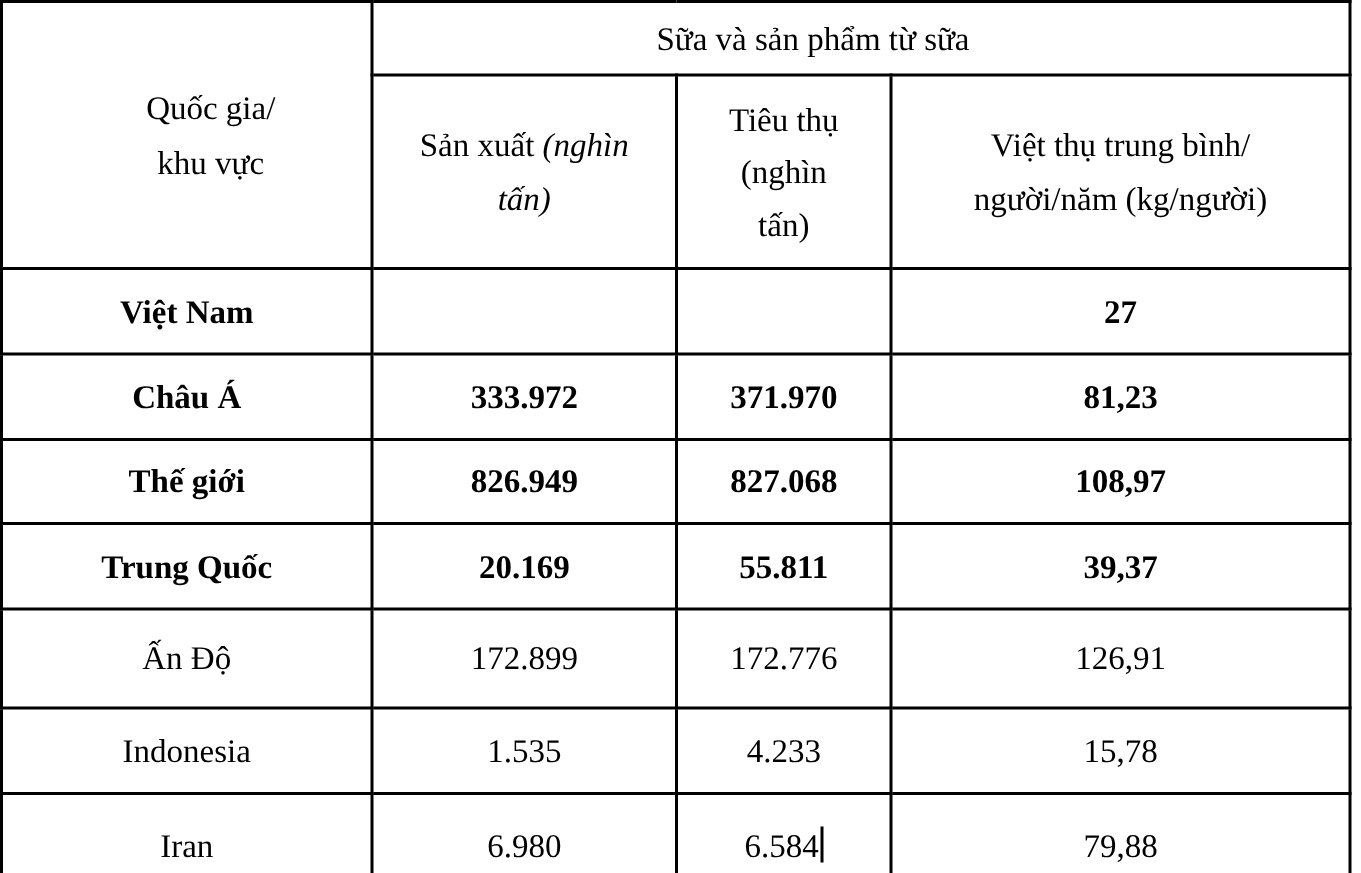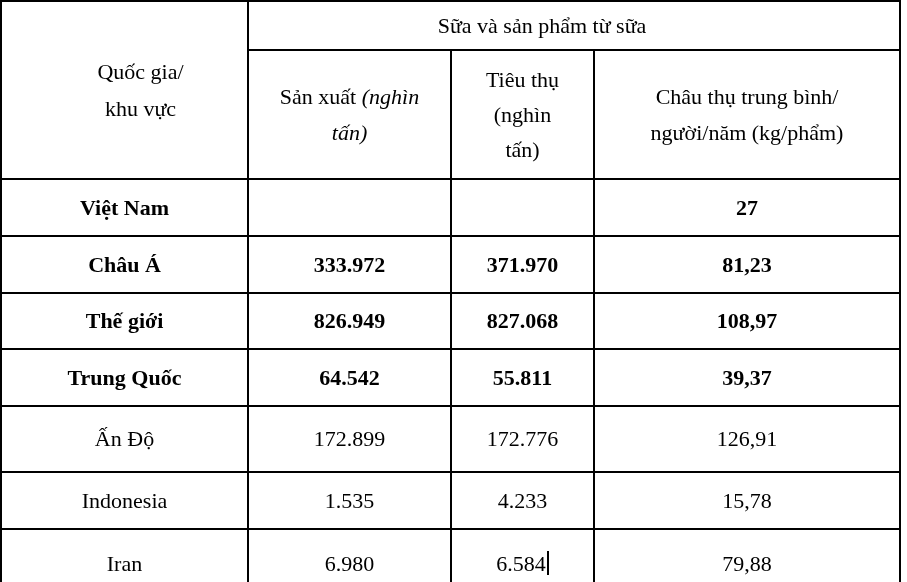--- a/index.html
+++ b/index.html
@@ -79,22 +79,22 @@
         <span>Sản xuất</span><span class="unit-italic unit-gap">(nghìn</span>
       </div>
       <div class="unit-italic">tấn)</div>
     </td>
     <td class="sub-header">
       <div>Tiêu thụ</div>
       <div>(nghìn</div>
       <div>tấn)</div>
     </td>
     <td class="sub-header">
-      <div>Châu thụ trung bình/</div>
-      <div>người/năm (kg/phẩm)</div>
+      <div>Việt thụ trung bình/</div>
+      <div>người/năm (kg/người)</div>
     </td>
   </tr>
 
   <tr class="bold-row" style="height:57px;">
     <td><span>Việt Nam</span></td>
     <td><span></span></td>
     <td><span></span></td>
     <td><span>27</span></td>
   </tr>
 
@@ -107,21 +107,21 @@
 
   <tr class="bold-row" style="height:56px;">
     <td><span>Thế giới</span></td>
     <td><span>826.949</span></td>
     <td><span>827.068</span></td>
     <td><span>108,97</span></td>
   </tr>
 
   <tr style="height:57px;font-weight:bold;">
     <td><span>Trung Quốc</span></td>
-    <td><span>64.542</span></td>
+    <td><span>20.169</span></td>
     <td><span>55.811</span></td>
     <td><span>39,37</span></td>
   </tr>
 
   <tr style="height:66px;">
     <td><span>Ấn Độ</span></td>
     <td><span>172.899</span></td>
     <td><span>172.776</span></td>
     <td><span>126,91</span></td>
   </tr>

